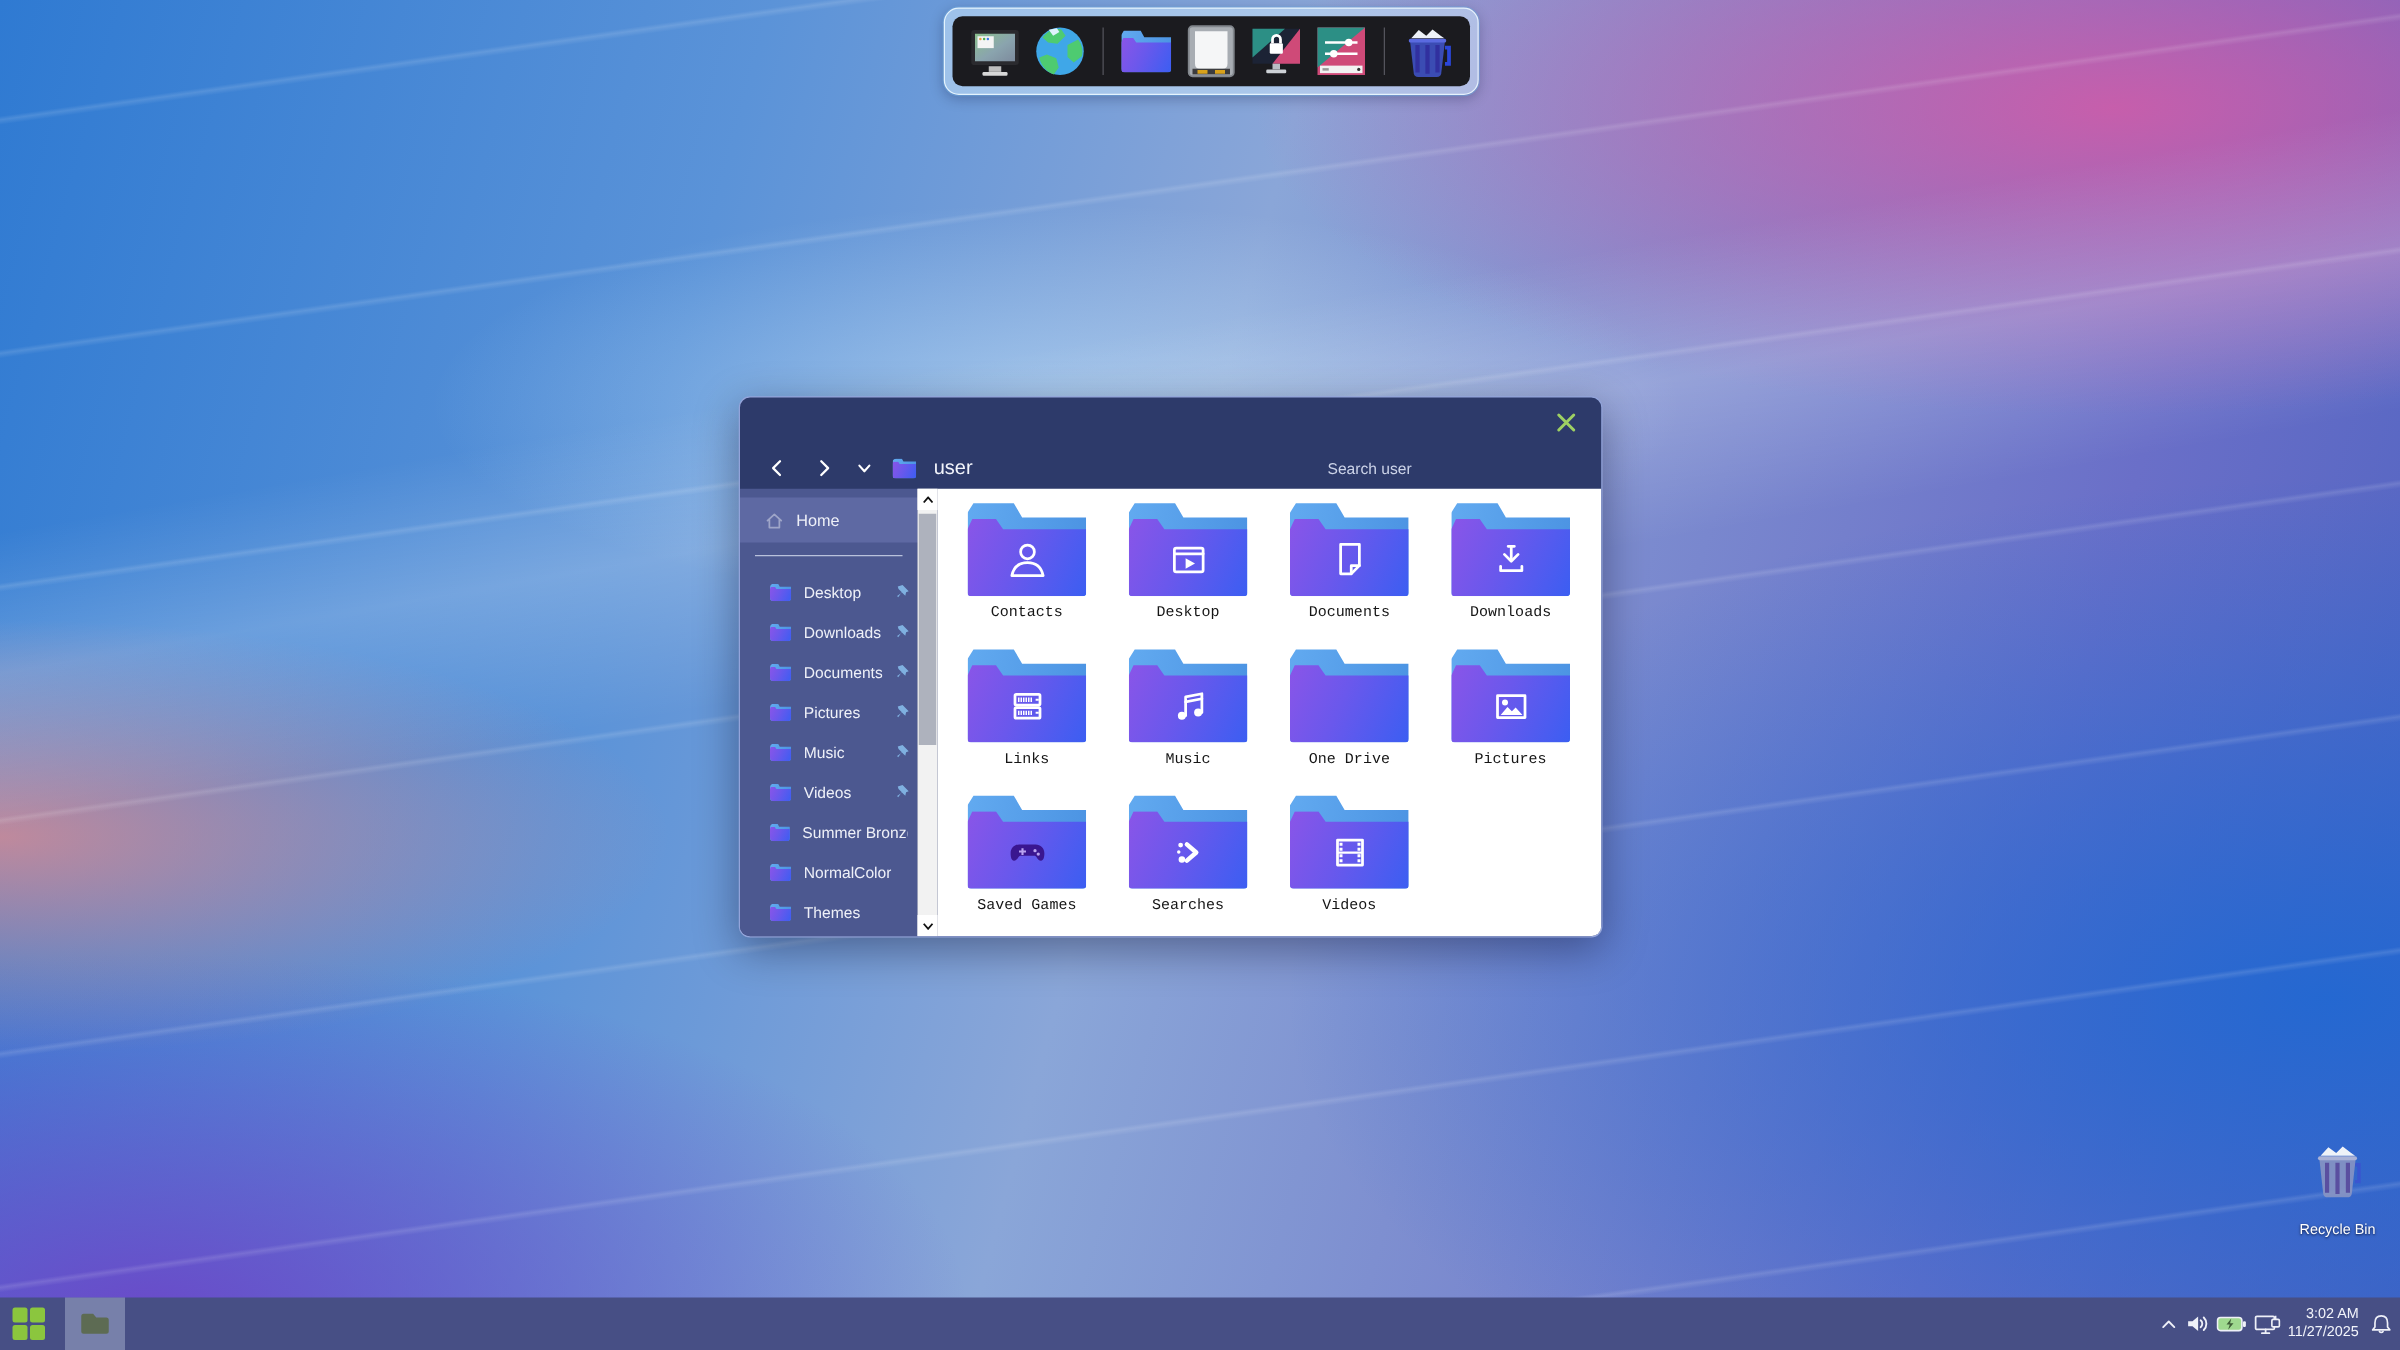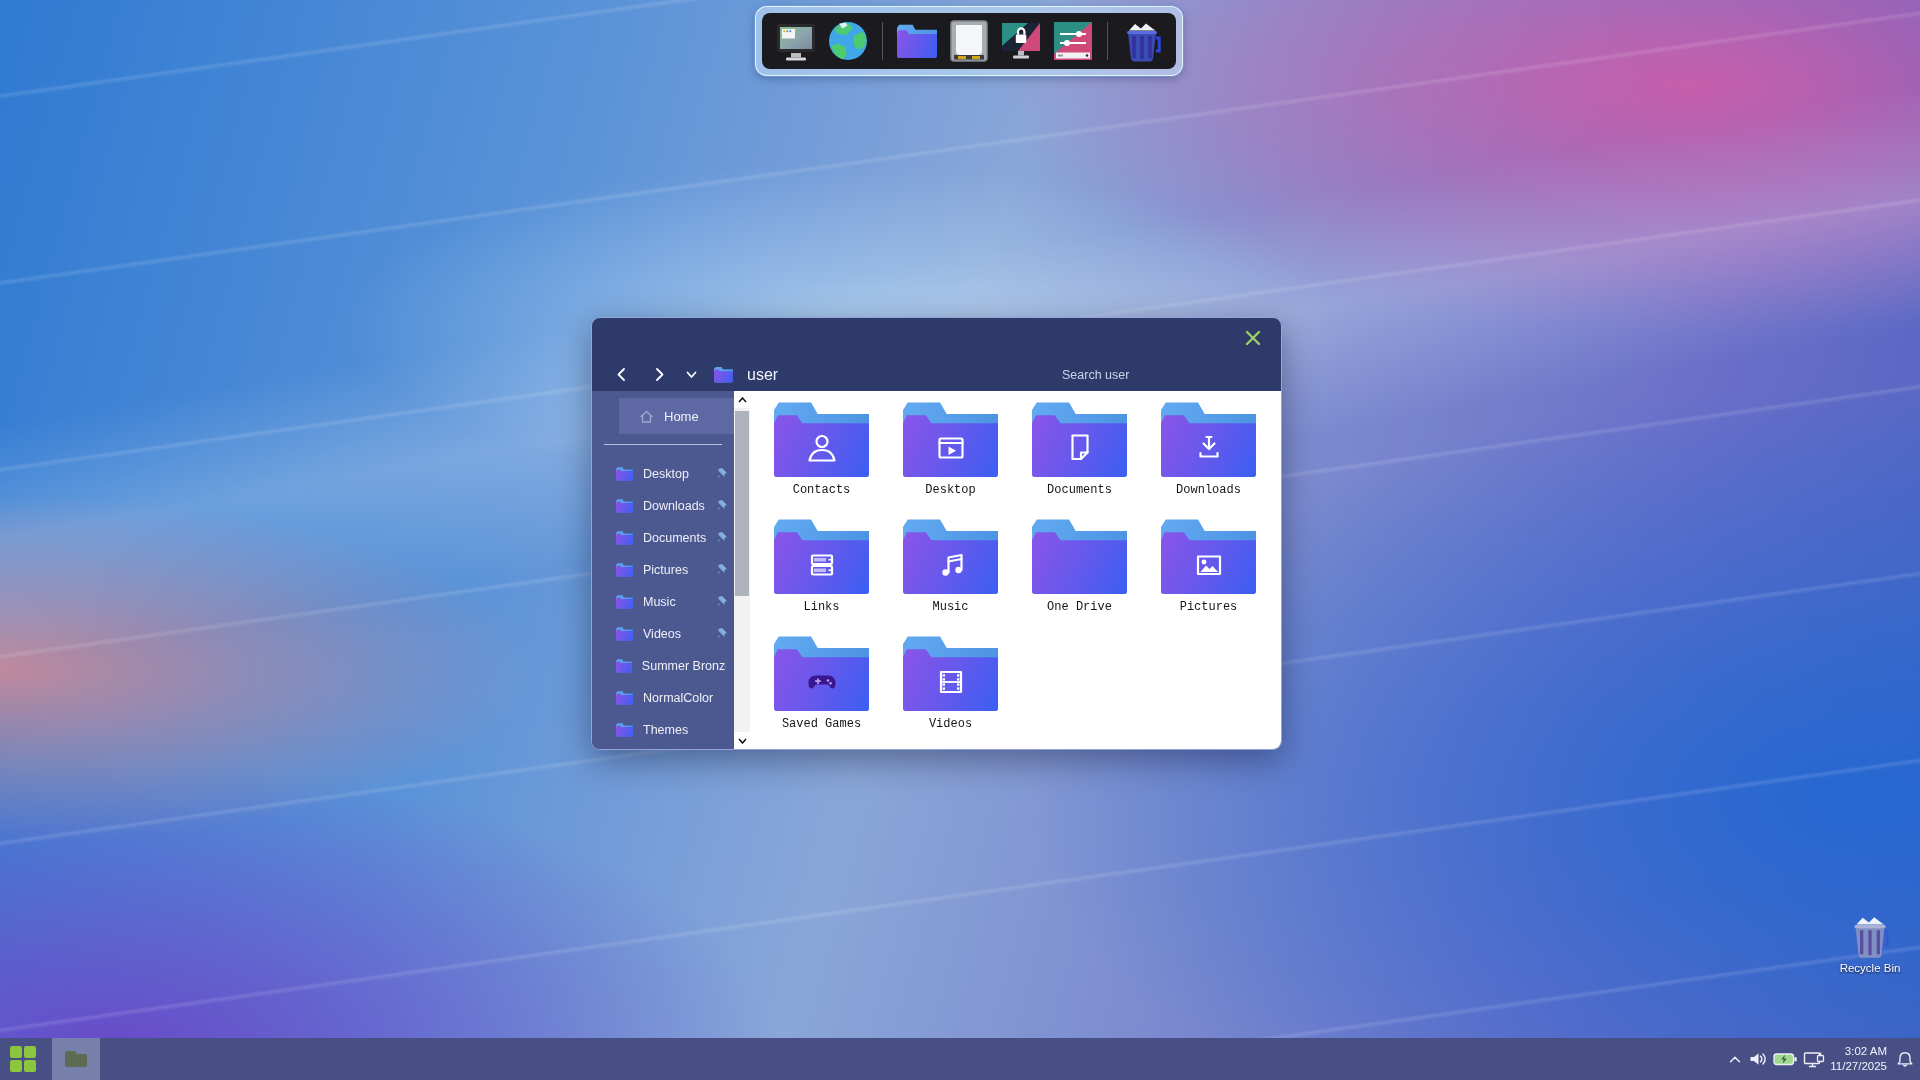--- a/index.html
+++ b/index.html
@@ -63,21 +63,21 @@
   .titlebar { height:40px; position:relative; }
   .close-btn { position:absolute; top:9px; right:17px; width:22px; height:22px; display:flex; align-items:center; justify-content:center; cursor:pointer; }
   .navbar { height:33px; display:flex; align-items:center; padding-left:16px; position:relative; color:#fff; }
   .nav-btn { width:26px; height:26px; display:flex; align-items:center; justify-content:center; cursor:pointer; }
   .address-text { margin-left:14px; font-size:16px; color:#f2f4fb; }
   .search-text { position:absolute; left:470px; font-size:12.5px; color:#ccd3e8; }
 
   .win-body { position:absolute; top:73px; left:0; right:0; bottom:0; display:flex; }
 
   .sidebar { width:142px; background:#4c5890; color:#eef0f8; position:relative; }
-  .home-row { margin-top:7px; height:36px; background:#5e69a3; display:flex; align-items:center; padding-left:20px; gap:10px; cursor:pointer;margin-left:27px; }
+  .home-row { margin-top:7px; height:36px; background:#5e69a3; display:flex; align-items:center; padding-left:20px; gap:10px; cursor:pointer; }
   .home-label { font-size:13px; }
   .side-divider { height:1px; background:#b9c1dc; margin:10px 12px 0 12px; }
   .side-items { margin-top:13px; }
   .side-item { height:32px; display:flex; align-items:center; padding:0 8px 0 24px; gap:10px; cursor:pointer; position:relative; }
   .side-label { font-size:12.5px; white-space:nowrap; overflow:hidden; }
   .pin { position:absolute; right:6px; top:9px; }
 
   .side-scroll { width:16px; background:#f2f2f2; position:relative; }
   .scroll-up, .scroll-down { position:absolute; left:0; width:16px; height:17px; background:#fff; display:flex; align-items:center; justify-content:center; cursor:pointer; }
   .scroll-up { top:0; } .scroll-down { bottom:0; }
@@ -91,21 +91,21 @@
   .taskbar { position:absolute; left:0; bottom:0; width:1920px; height:42px; background:#474f85; }
   .start-btn { position:absolute; left:10px; top:8px; width:27px; height:27px; display:grid; grid-template-columns:12px 12px; grid-template-rows:12px 12px; gap:2px; cursor:pointer; }
   .start-btn span { background:#8bc63e; border-radius:2px; }
   .task-app { position:absolute; left:52px; top:0; width:48px; height:42px; background:rgba(210,220,240,0.35); display:flex; align-items:center; justify-content:center; cursor:pointer; }
   .tray { position:absolute; right:6px; top:0; height:42px; display:flex; align-items:center; gap:5px; }
   .tray-icon { display:flex; align-items:center; justify-content:center; cursor:pointer; }
   .clock { text-align:right; color:#f2f4fb; font-size:11.5px; line-height:1.3; cursor:default; }
 
   
   .recycle { position:absolute; left:1836px; top:912px; width:68px; display:flex; flex-direction:column; align-items:center; cursor:pointer; }
-  .recycle-label { margin-top:0; font-size:11.5px; color:#fff; text-shadow:0 1px 2px rgba(0,0,20,0.8); white-space:nowrap; }
+  .recycle-label { margin-top:16px; font-size:11.5px; color:#fff; text-shadow:0 1px 2px rgba(0,0,20,0.8); white-space:nowrap; }
 </style>
 </head>
 <body>
 
 <div class="desktop">
 
   <div class="dock">
     <div class="dock-inner">
 
       <div class="dock-item">
@@ -463,20 +463,35 @@
               </span>
             </span>
             <div class="f-label">Saved Games</div>
           </div>
           <div class="cell">
             <span class="folder-icon">
               <span class="f-back"></span>
               <span class="f-front"></span>
               <span class="f-glyph">
                 <svg width="36" height="36" viewBox="0 0 36 36">
+                  <path d="M16.5 11.5L24 18l-7.5 6.5" stroke="#fff" stroke-width="3.6" fill="none" stroke-linecap="round" stroke-linejoin="round"></path>
+                  <circle cx="11.5" cy="12" r="1.9" fill="#fff"></circle>
+                  <circle cx="10" cy="17.5" r="1.4" fill="#fff"></circle>
+                  <circle cx="12.5" cy="23.5" r="2.6" fill="#fff"></circle>
+                </svg>
+              </span>
+            </span>
+            <div class="f-label">Searches</div>
+          </div>
+          <div class="cell">
+            <span class="folder-icon">
+              <span class="f-back"></span>
+              <span class="f-front"></span>
+              <span class="f-glyph">
+                <svg width="36" height="36" viewBox="0 0 36 36">
                   <rect x="8" y="8" width="20" height="20" stroke="#fff" stroke-width="2.2" fill="none" stroke-linecap="round" stroke-linejoin="round"></rect>
                   <line x1="8" y1="18" x2="28" y2="18" stroke="#fff" stroke-width="1.8"></line>
                   <g fill="#fff">
                     <rect x="9.6" y="10.2" width="2.4" height="2.4"></rect>
                     <rect x="9.6" y="14.2" width="2.4" height="2.4"></rect>
                     <rect x="9.6" y="19.4" width="2.4" height="2.4"></rect>
                     <rect x="9.6" y="23.4" width="2.4" height="2.4"></rect>
                     <rect x="24" y="10.2" width="2.4" height="2.4"></rect>
                     <rect x="24" y="14.2" width="2.4" height="2.4"></rect>
                     <rect x="24" y="19.4" width="2.4" height="2.4"></rect>

